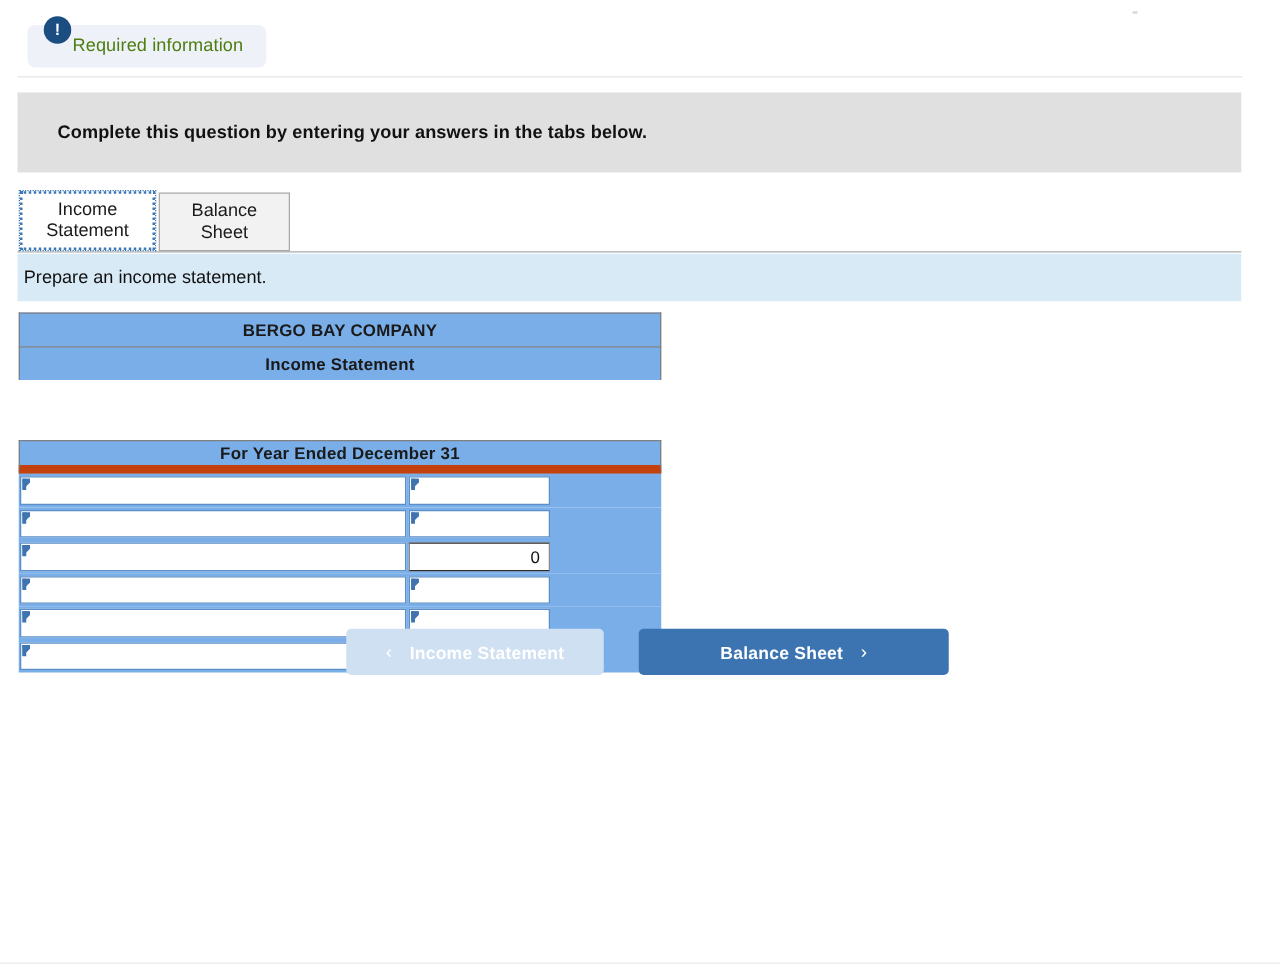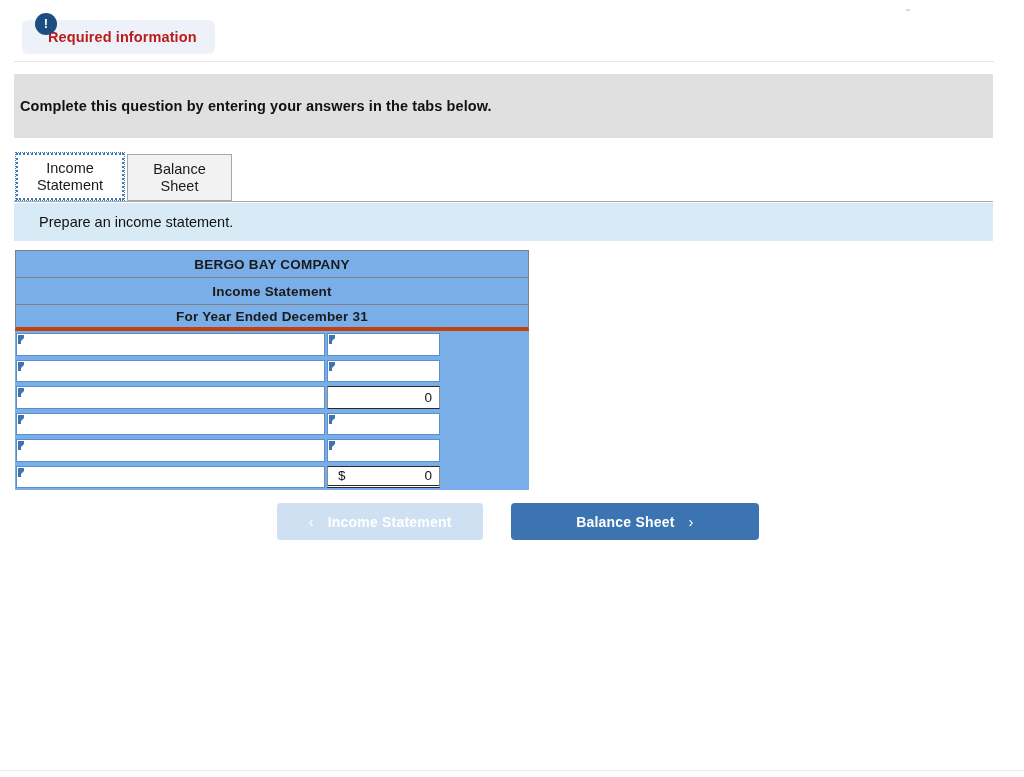--- a/index.html
+++ b/index.html
@@ -13,24 +13,24 @@
 
   
   .req-wrap {
     position: absolute;
     left: 22px; top: 20px;
     display: flex; align-items: center;
   }
   .req-pill {
     background: #eef2f8;
     border-radius: 6px;
-    padding: 9px 18px 9px 26px;
+    padding: 9px 18px 9px 36px;
     font-size: 14.5px;
-    font-weight: bold;
-    color: #b91c1c;
+    font-weight: normal;
+    color: #4d7c0f;
     letter-spacing: .1px;
     white-space: nowrap;
   }
   .req-icon {
     position: absolute;
     left: 13px; top: -7px;
     width: 22px; height: 22px;
     border-radius: 50%;
     background: #1b4d80;
     color: #ffffff;
@@ -60,21 +60,21 @@
     position: absolute;
     left: 14px; top: 74px;
     width: 979px; height: 64px;
     background: #e0e0e0;
     display: flex; align-items: center;
   }
   .gray-bar-text {
     font-size: 14.5px;
     font-weight: bold;
     color: #111111;
-    padding-left: 6px;
+    padding-left: 32px;
     letter-spacing: .1px;
   }
 
   
   .tabstrip {
     position: absolute;
     left: 14px; top: 146px;
     width: 979px; height: 56px;
   }
   .tab-baseline {
@@ -117,21 +117,21 @@
   .blue-bar {
     position: absolute;
     left: 14px; top: 203px;
     width: 979px; height: 38px;
     background: #d9eaf7;
     display: flex; align-items: center;
   }
   .blue-bar-text {
     font-size: 14.5px;
     color: #111111;
-    padding-left: 25px;
+    padding-left: 5px;
     text-align: center;
   }
 
   
   .sheet {
     position: absolute;
     left: 15px; top: 250px;
     width: 514px;
   }
   .hdr-row {
@@ -140,21 +140,21 @@
     border: 1px solid #808080;
     border-bottom: none;
     display: flex;
     align-items: center;
     justify-content: center;
     font-size: 13.5px;
     font-weight: bold;
     color: #1a1a1a;
     letter-spacing: .2px;
   }
-  .hdr-row.last { border-bottom: 4px solid #c2410c; }
+  .hdr-row.last { border-bottom: 7px solid #c2410c; margin-top: 48px; }
 
   .body-row {
     height: 26.5px;
     background: #7aaee8;
     display: flex;
     align-items: stretch;
     padding: 2px 0 2px 0;
   }
   .cell {
     position: relative;

